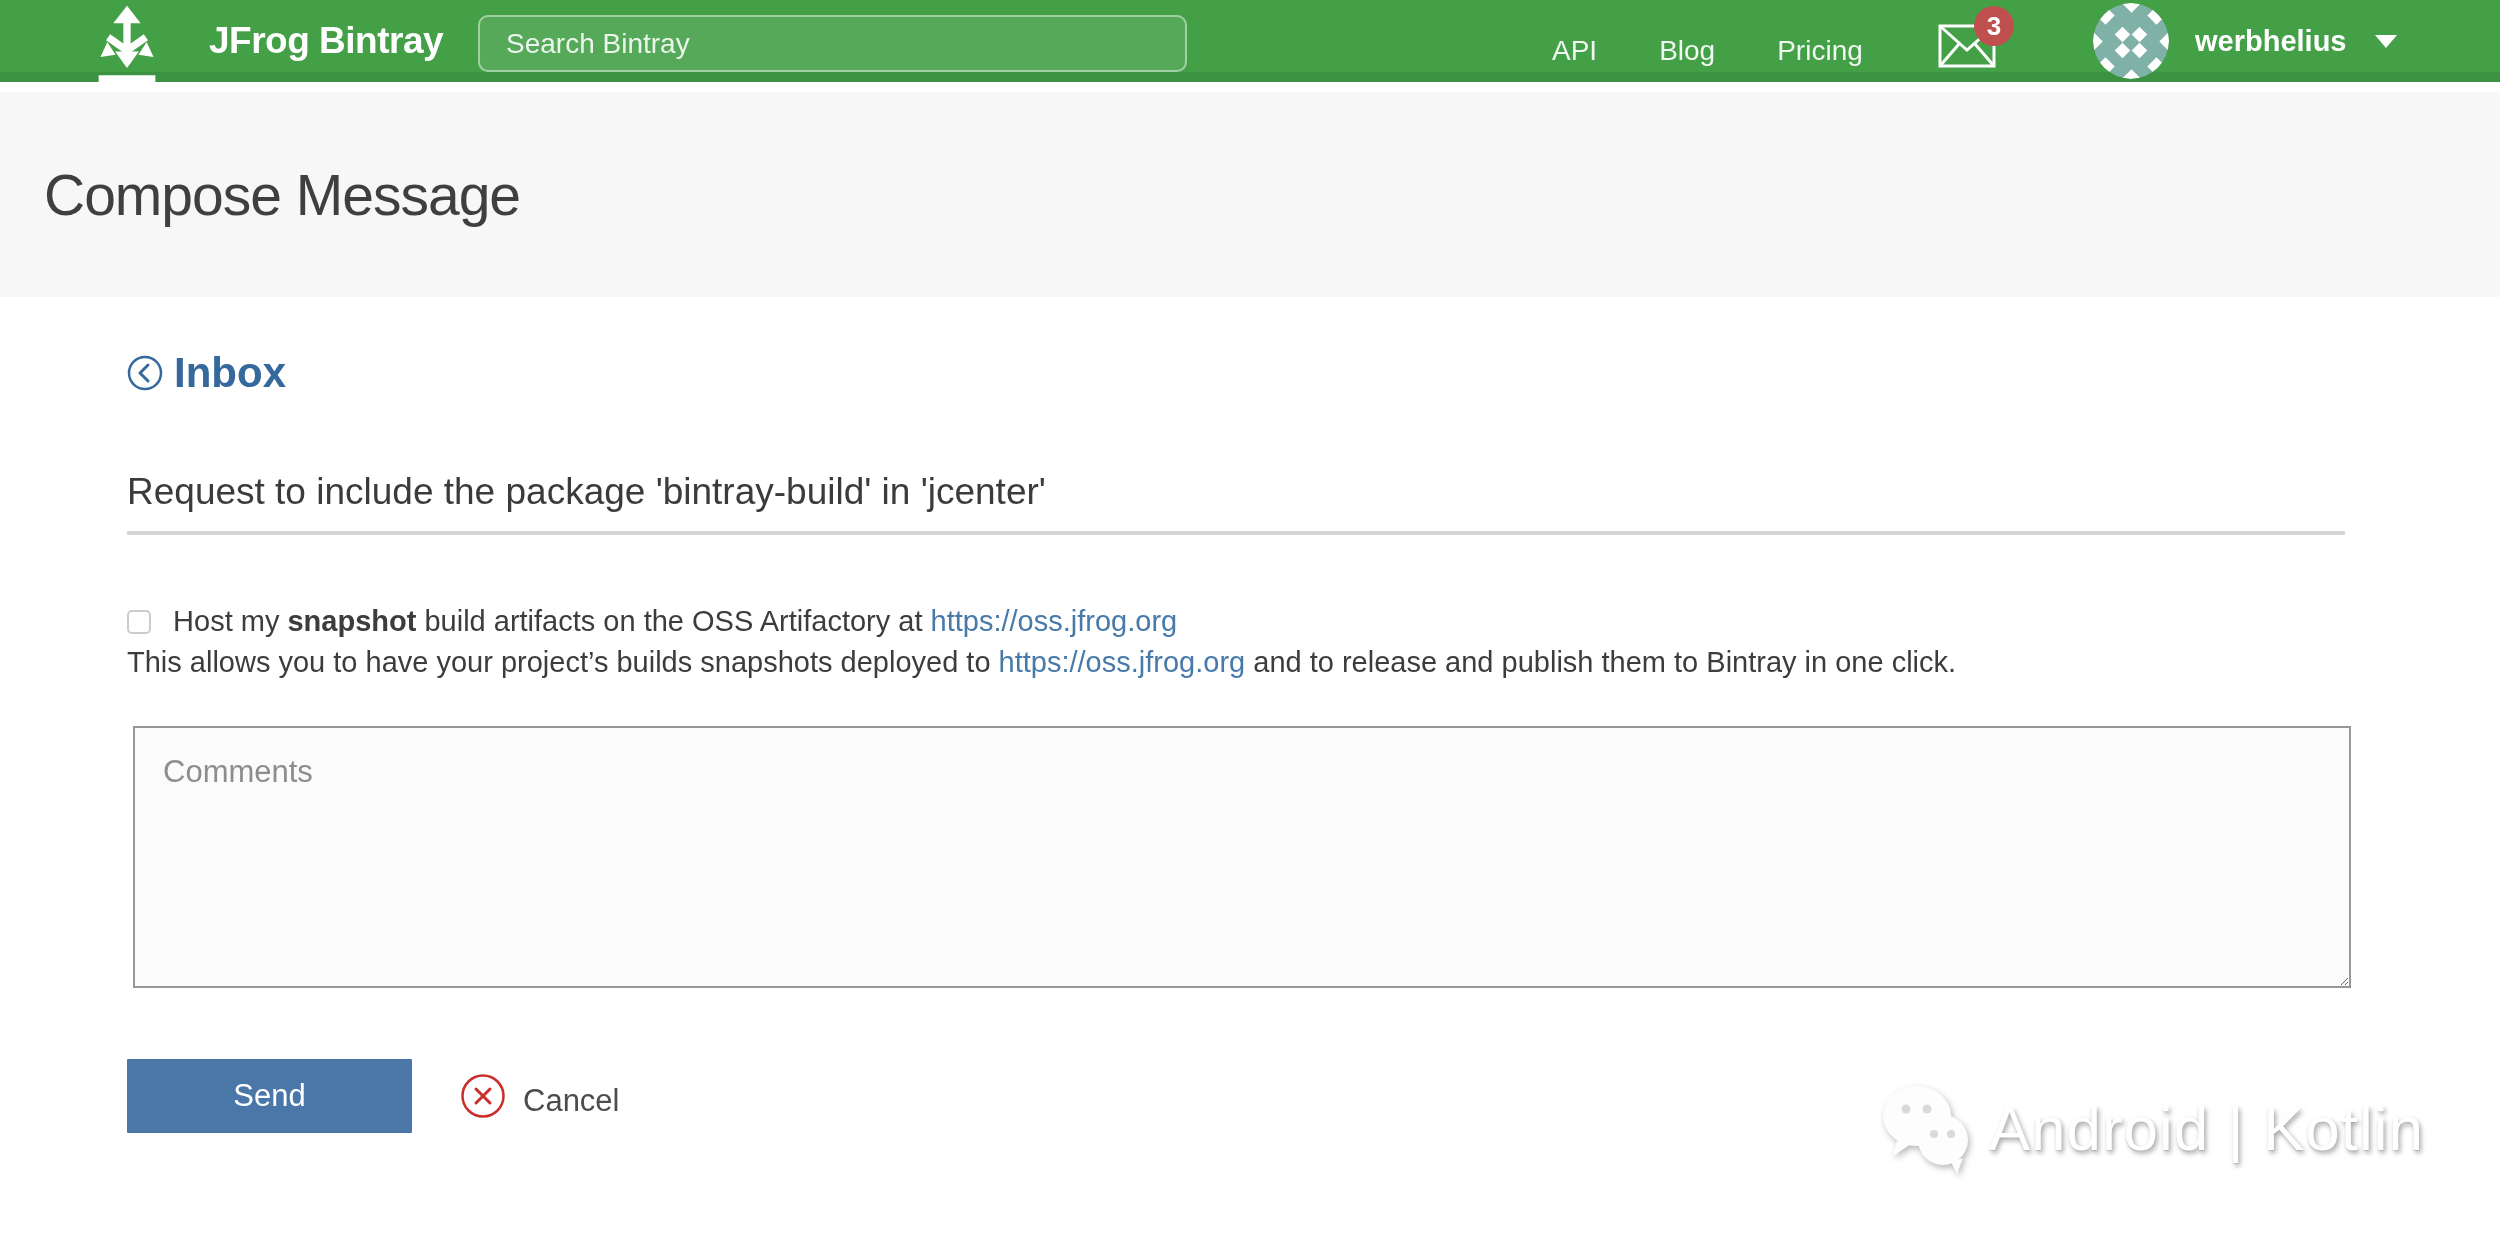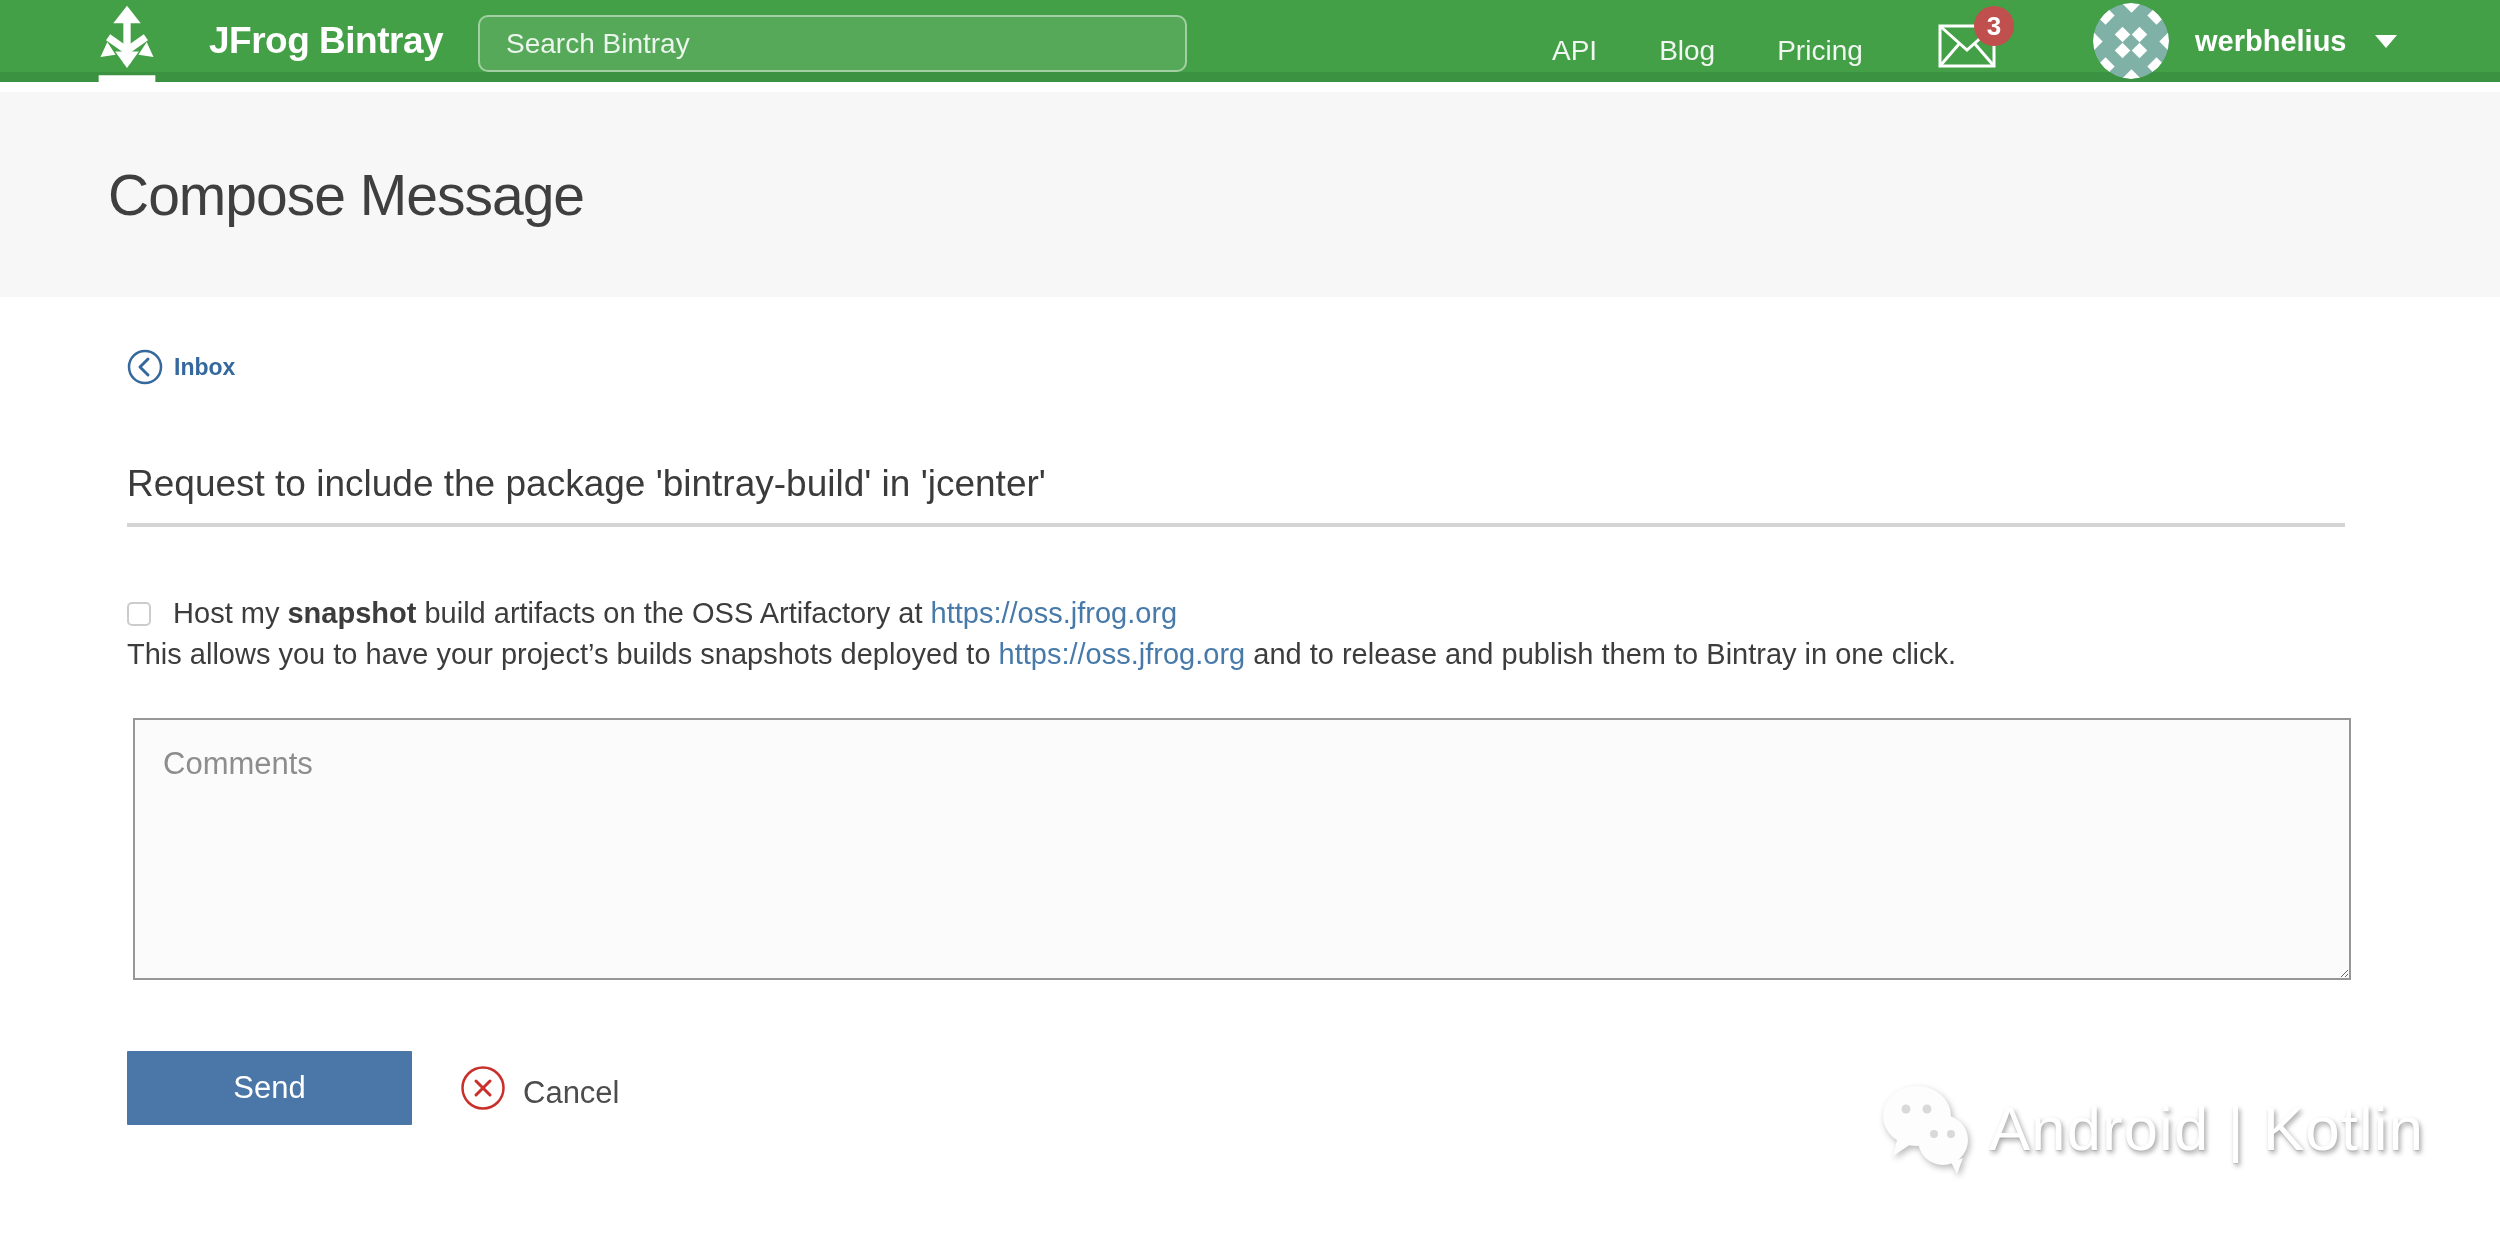--- a/index.html
+++ b/index.html
@@ -59,30 +59,30 @@
     border-top:13px solid #ffffff;
   }
 
   
   .hero {
     position:absolute; top:92px; left:0; width:2500px; height:205px;
     background:#f7f7f7;
     display:flex; align-items:center;
   }
   .page-title {
-    margin-left:108px; font-size:57px; font-weight:normal;
+    margin-left:44px; font-size:57px; font-weight:normal;
     color:#3f3f3f; letter-spacing:-1px;
   }
 
   
   .content { position:absolute; top:297px; left:127px; width:2218px; }
 
   .back-link {
     margin-top:52px; display:inline-flex; align-items:center; gap:11px;
-    color:#35689d; font-size:23px; font-weight:600; cursor:pointer;
+    color:#35689d; font-size:42px; font-weight:600; cursor:pointer;
   }
   .subject { margin-top:74px; font-size:37px; font-weight:normal; color:#3b3b3b; }
   .divider { margin-top:18px; height:4px; background:#d5d5d5; }
 
   .host-block { margin-top:66px; font-size:29px; color:#3c3c3c; line-height:41px; }
   .host-checkbox {
     -webkit-appearance:none; appearance:none;
     width:24px; height:24px; border:2px solid #cccccc; border-radius:5px;
     background:#ffffff; vertical-align:-3px; margin-right:14px; cursor:pointer;
   }

